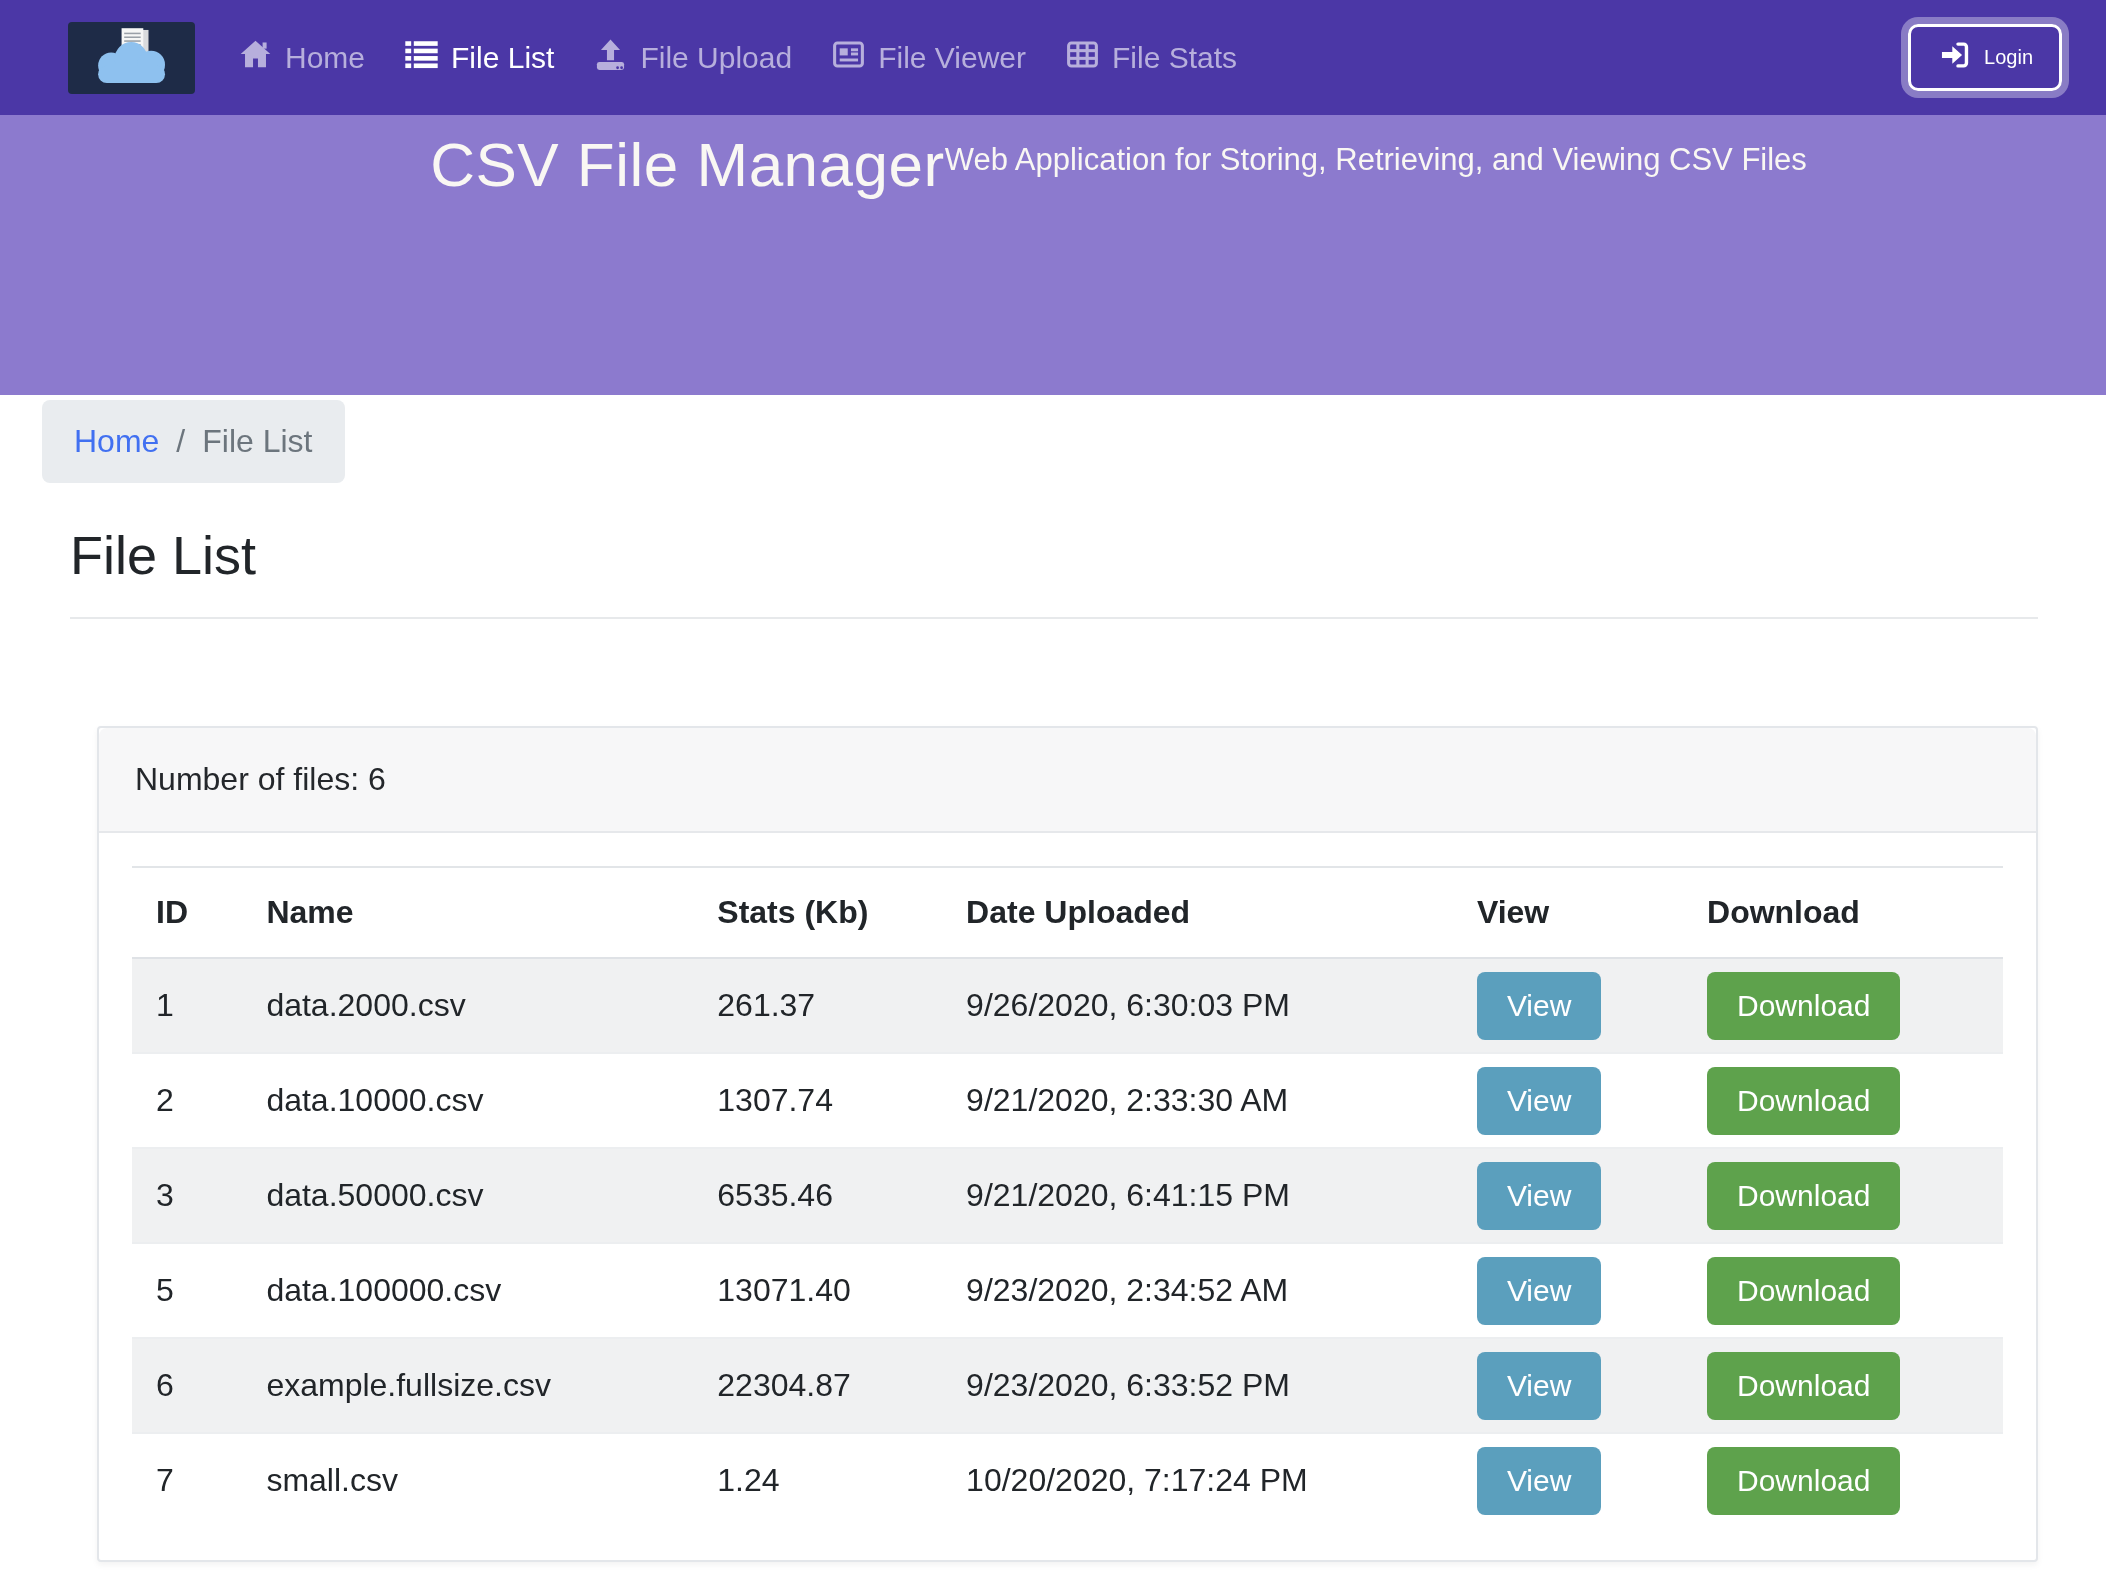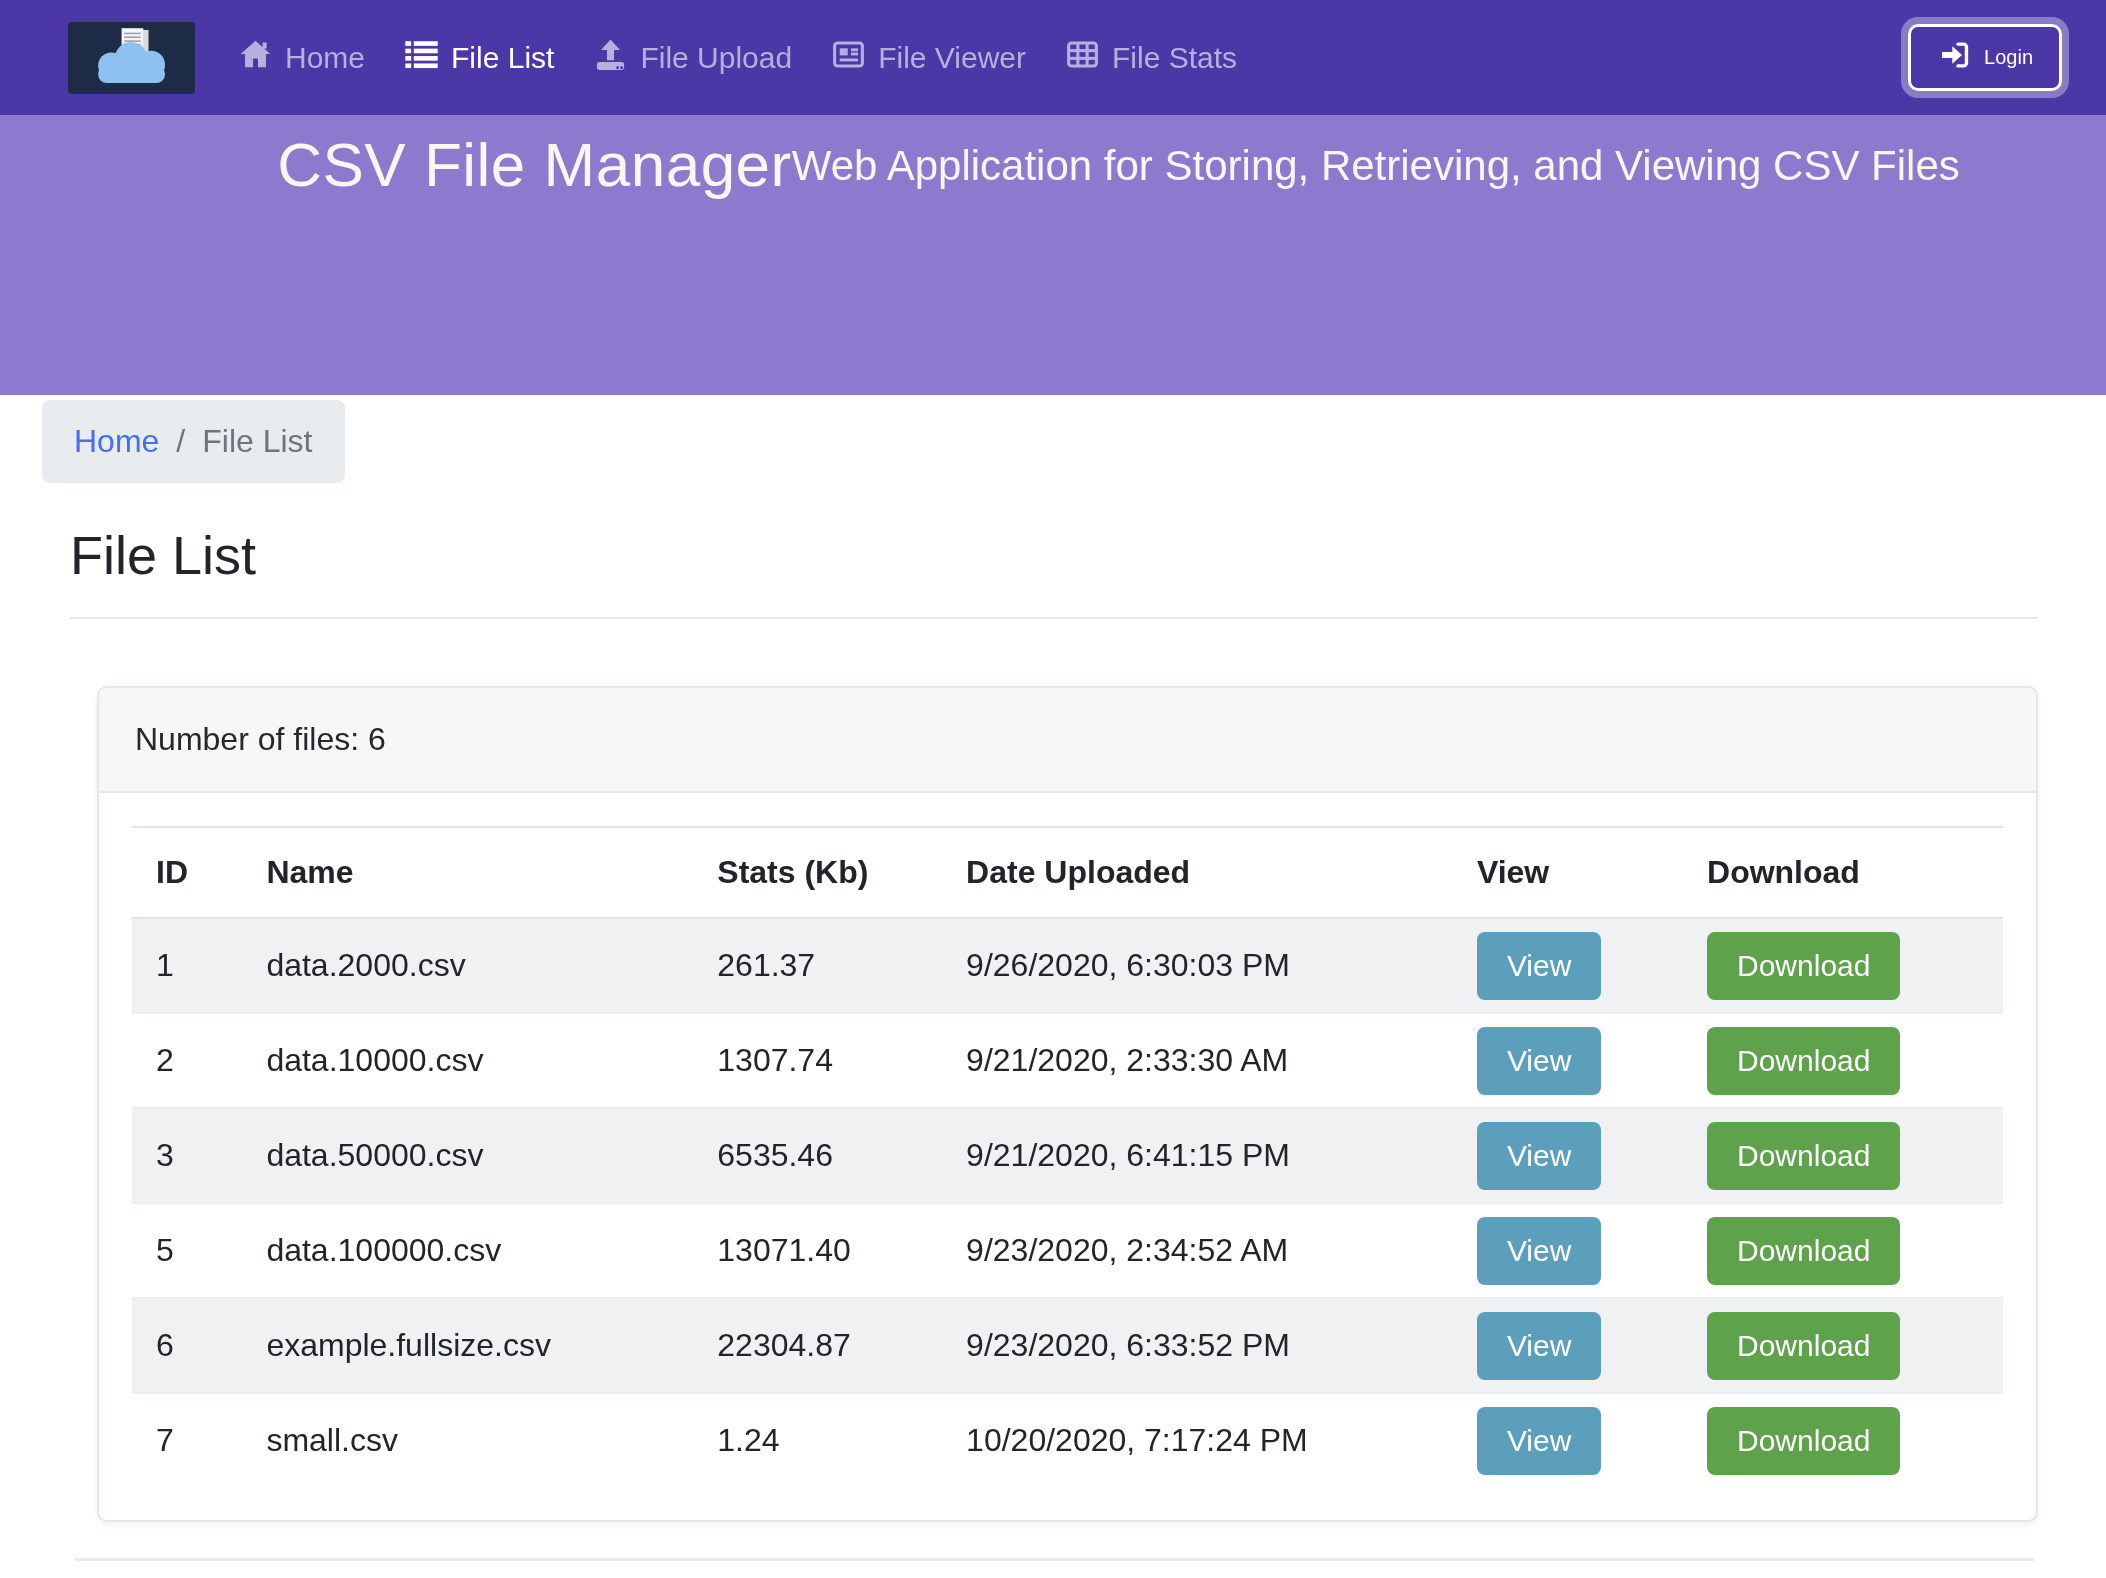--- a/index.html
+++ b/index.html
@@ -51,44 +51,44 @@
 
   
   .hero {
     height: 280px;
     background: #8c7ace;
     color: #f9f7f3;
     padding: 0 0 0 131px;
     display: flex; flex-direction: row; justify-content: center;
   }
   .hero-title { font-size: 62px; font-weight: 500; letter-spacing: 0.5px; margin-top: 14px; }
-  .hero-subtitle { font-size: 42px; font-weight: 400; margin-top: 27px; text-align: right; }
+  .hero-subtitle { font-size: 31px; font-weight: 400; margin-top: 27px; text-align: right; }
 
   
   .breadcrumb {
     display: inline-flex; align-items: center; gap: 17px;
     margin: 5px 0 0 42px;
     background: #e9ecef;
     border-radius: 8px;
     padding: 23px 32px;
     font-size: 32px;
   }
   .breadcrumb-link { color: #4170f1; text-decoration: none; cursor: pointer; }
   .breadcrumb-sep { color: #6c757d; }
   .breadcrumb-current { color: #6c757d; }
 
   
   .page-title { margin: 41px 68px 0 70px; font-size: 54px; font-weight: 500; color: #212529; }
   .title-rule { margin: 31px 68px 0 70px; border: none; border-top: 2px solid #e7e9eb; }
 
   
   .card {
-    margin: 67px 68px 0 97px;
+    margin: 107px 68px 0 97px;
     border: 2px solid #e3e6ea;
-    border-radius: 10px;
+    border-radius: 4px;
     box-shadow: 0 3px 6px rgba(0,0,0,0.05);
     background: #ffffff;
   }
   .card-header {
     background: #f7f7f8;
     border-bottom: 2px solid #e6e8eb;
     border-radius: 8px 8px 0 0;
     padding: 33px 36px;
     font-size: 32px;
     color: #24272b;

